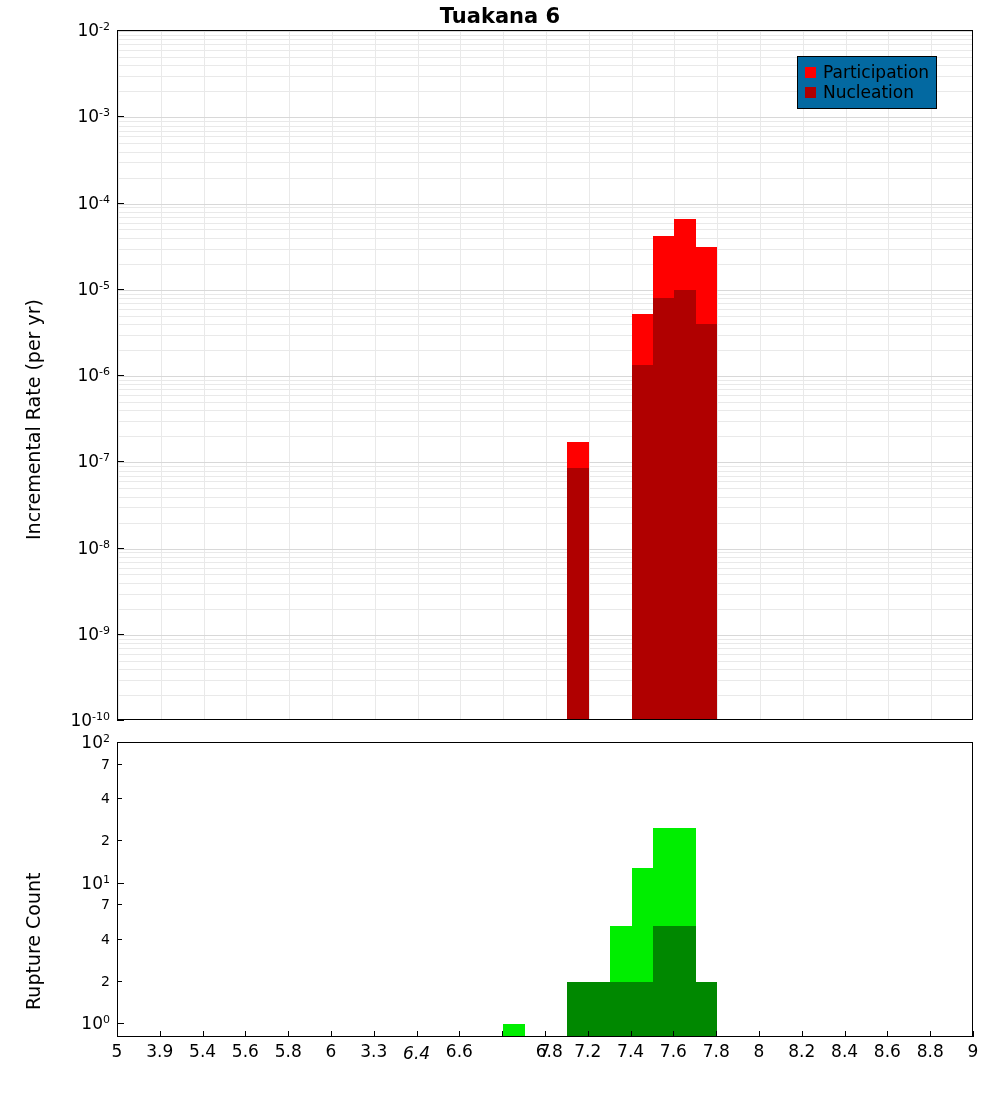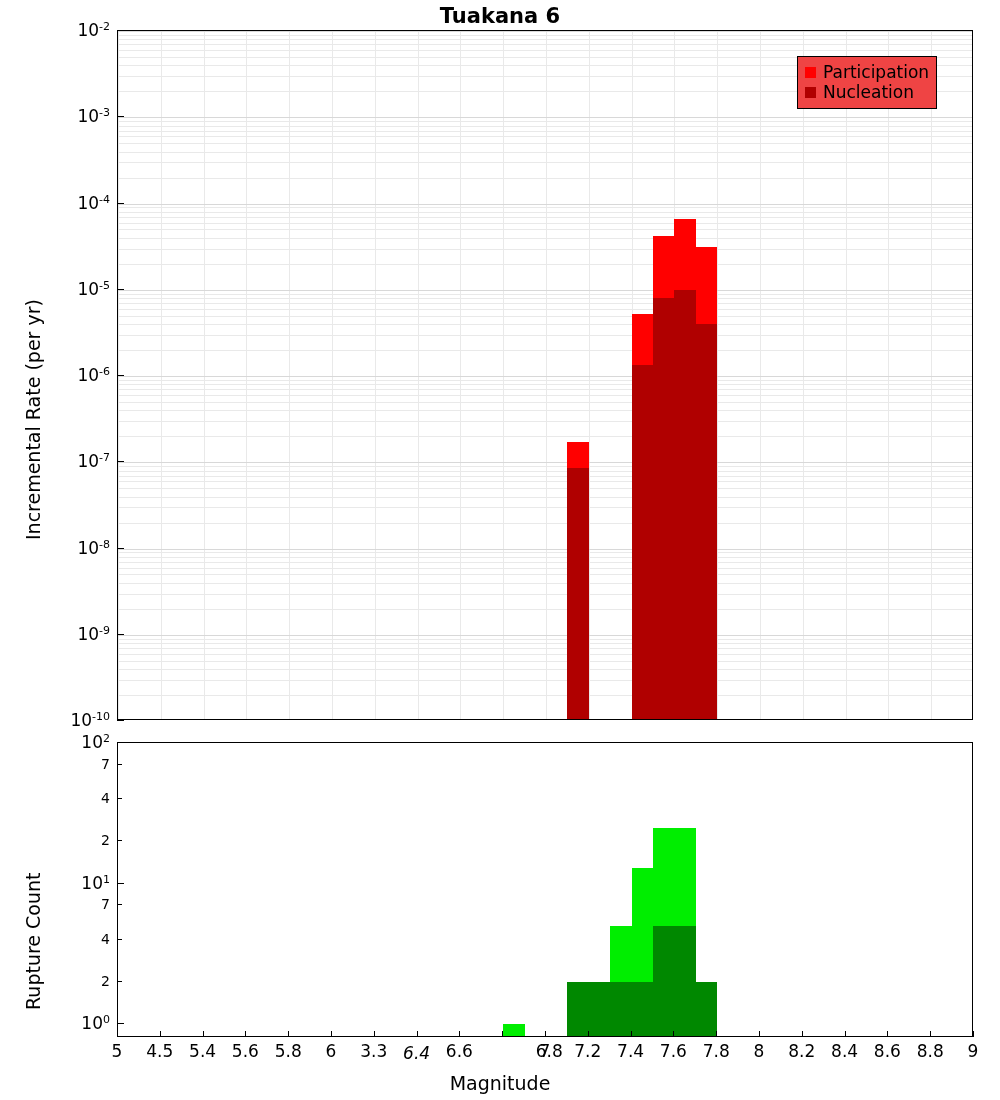--- a/index.html
+++ b/index.html
@@ -25,21 +25,21 @@
   .ytick sup{font-size:11px;vertical-align:super;}
   .ytick-small{font-size:14px;}
   .tickmark{position:absolute;background:#000;}
 
   .xtick{position:absolute;transform:translateX(-50%);font-size:17px;color:#000;}
 
   .axis-label{position:absolute;font-size:19px;color:#000;}
   .ylabel{transform-origin:0 0;white-space:nowrap;}
 
   
-  .legend{position:absolute;background:#ef4444;border:1px solid #000;padding:5px 7px;}
+  .legend{position:absolute;background:#0369a1;border:1px solid #000;padding:5px 7px;}
   .legend .row{display:flex;align-items:center;margin:1px 0;}
   .legend .swatch{width:11px;height:11px;margin-right:7px;flex:none;}
   .legend .lab{font-size:17px;color:#000;white-space:nowrap;line-height:19px;}
 </style>
 </head>
 <body>
 
 <div id="root">
 
   <div class="title">Tuakana 6</div>
@@ -219,21 +219,21 @@
       <div class="ytick" style="top: 742px; left: 30px; width: 80px;">10<sup>2</sup></div>
       <div class="tickmark" style="position: absolute; left: 117px; top: 742px; width: 7px; height: 1px;"></div>
     </div>
 
 
   <div class="axis-label ylabel" style="left:22px;top:1010px;transform:rotate(-90deg);">Rupture Count</div>
 
   <div id="xticks">
       <div class="xtick" style="left: 117px; top: 1041px;">5</div>
       <div class="tickmark" style="position: absolute; left: 117px; top: 1031px; width: 1px; height: 6px;"></div>
-      <div class="xtick" style="left: 159.8px; top: 1041px;">4.5</div>
+      <div class="xtick" style="left: 159.8px; top: 1041px;">3.9</div>
       <div class="tickmark" style="position: absolute; left: 159.8px; top: 1031px; width: 1px; height: 6px;"></div>
       <div class="xtick" style="left: 202.6px; top: 1041px;">5.4</div>
       <div class="tickmark" style="position: absolute; left: 202.6px; top: 1031px; width: 1px; height: 6px;"></div>
       <div class="xtick" style="left: 245.4px; top: 1041px;">5.6</div>
       <div class="tickmark" style="position: absolute; left: 245.4px; top: 1031px; width: 1px; height: 6px;"></div>
       <div class="xtick" style="left: 288.2px; top: 1041px;">5.8</div>
       <div class="tickmark" style="position: absolute; left: 288.2px; top: 1031px; width: 1px; height: 6px;"></div>
       <div class="xtick" style="left: 331px; top: 1041px;">6</div>
       <div class="tickmark" style="position: absolute; left: 331px; top: 1031px; width: 1px; height: 6px;"></div>
       <div class="xtick" style="left: 373.8px; top: 1041px;">3.3</div>
@@ -260,15 +260,14 @@
       <div class="tickmark" style="position: absolute; left: 801.8px; top: 1031px; width: 1px; height: 6px;"></div>
       <div class="xtick" style="left: 844.6px; top: 1041px;">8.4</div>
       <div class="tickmark" style="position: absolute; left: 844.6px; top: 1031px; width: 1px; height: 6px;"></div>
       <div class="xtick" style="left: 887.4px; top: 1041px;">8.6</div>
       <div class="tickmark" style="position: absolute; left: 887.4px; top: 1031px; width: 1px; height: 6px;"></div>
       <div class="xtick" style="left: 930.2px; top: 1041px;">8.8</div>
       <div class="tickmark" style="position: absolute; left: 930.2px; top: 1031px; width: 1px; height: 6px;"></div>
       <div class="xtick" style="left: 973px; top: 1041px;">9</div>
       <div class="tickmark" style="position: absolute; left: 973px; top: 1031px; width: 1px; height: 6px;"></div>
     </div>
-  <div class="axis-label" style="left:0;top:1072px;width:1000px;text-align:center;">Magnitude</div>
 
 </div>
 
 </body></html>

